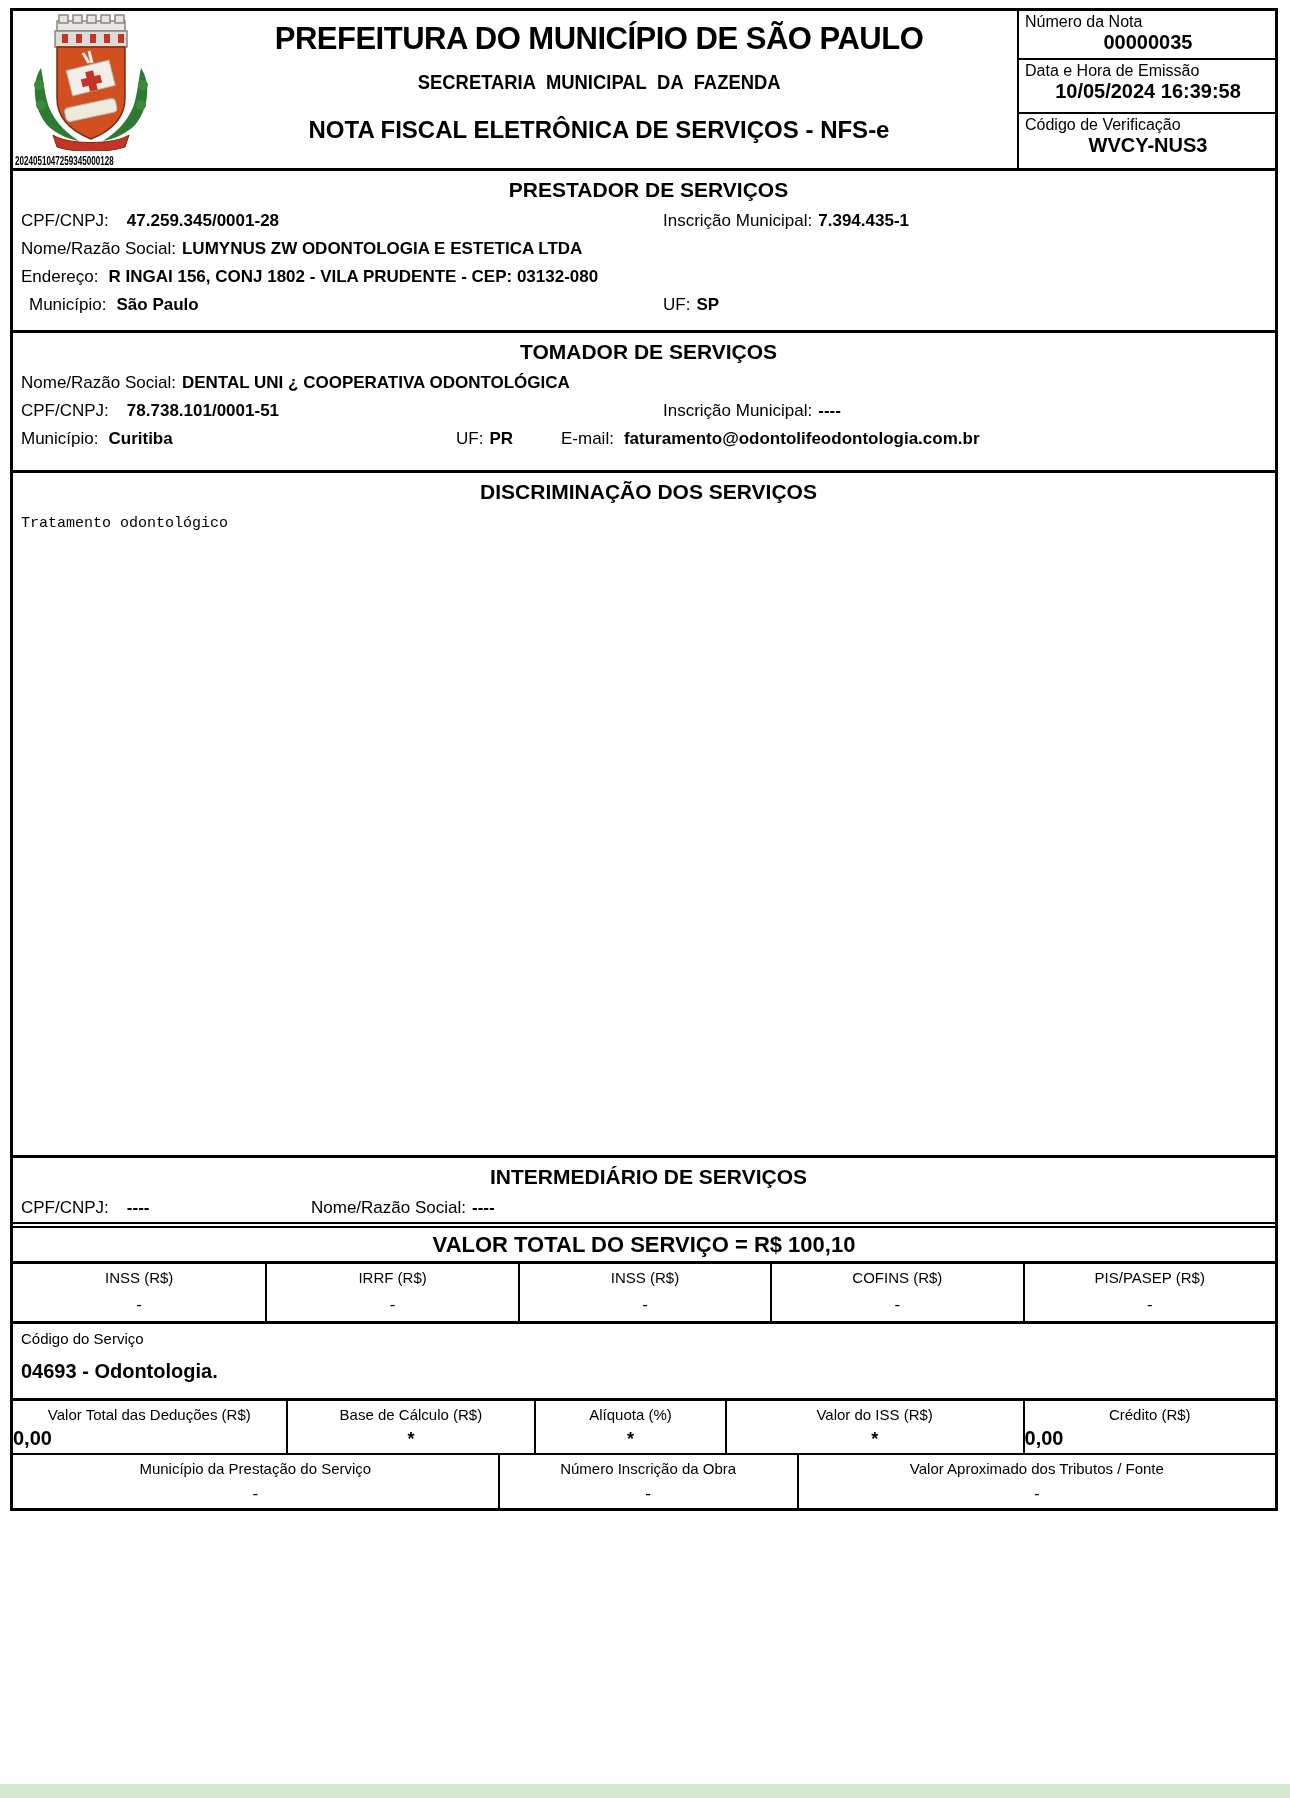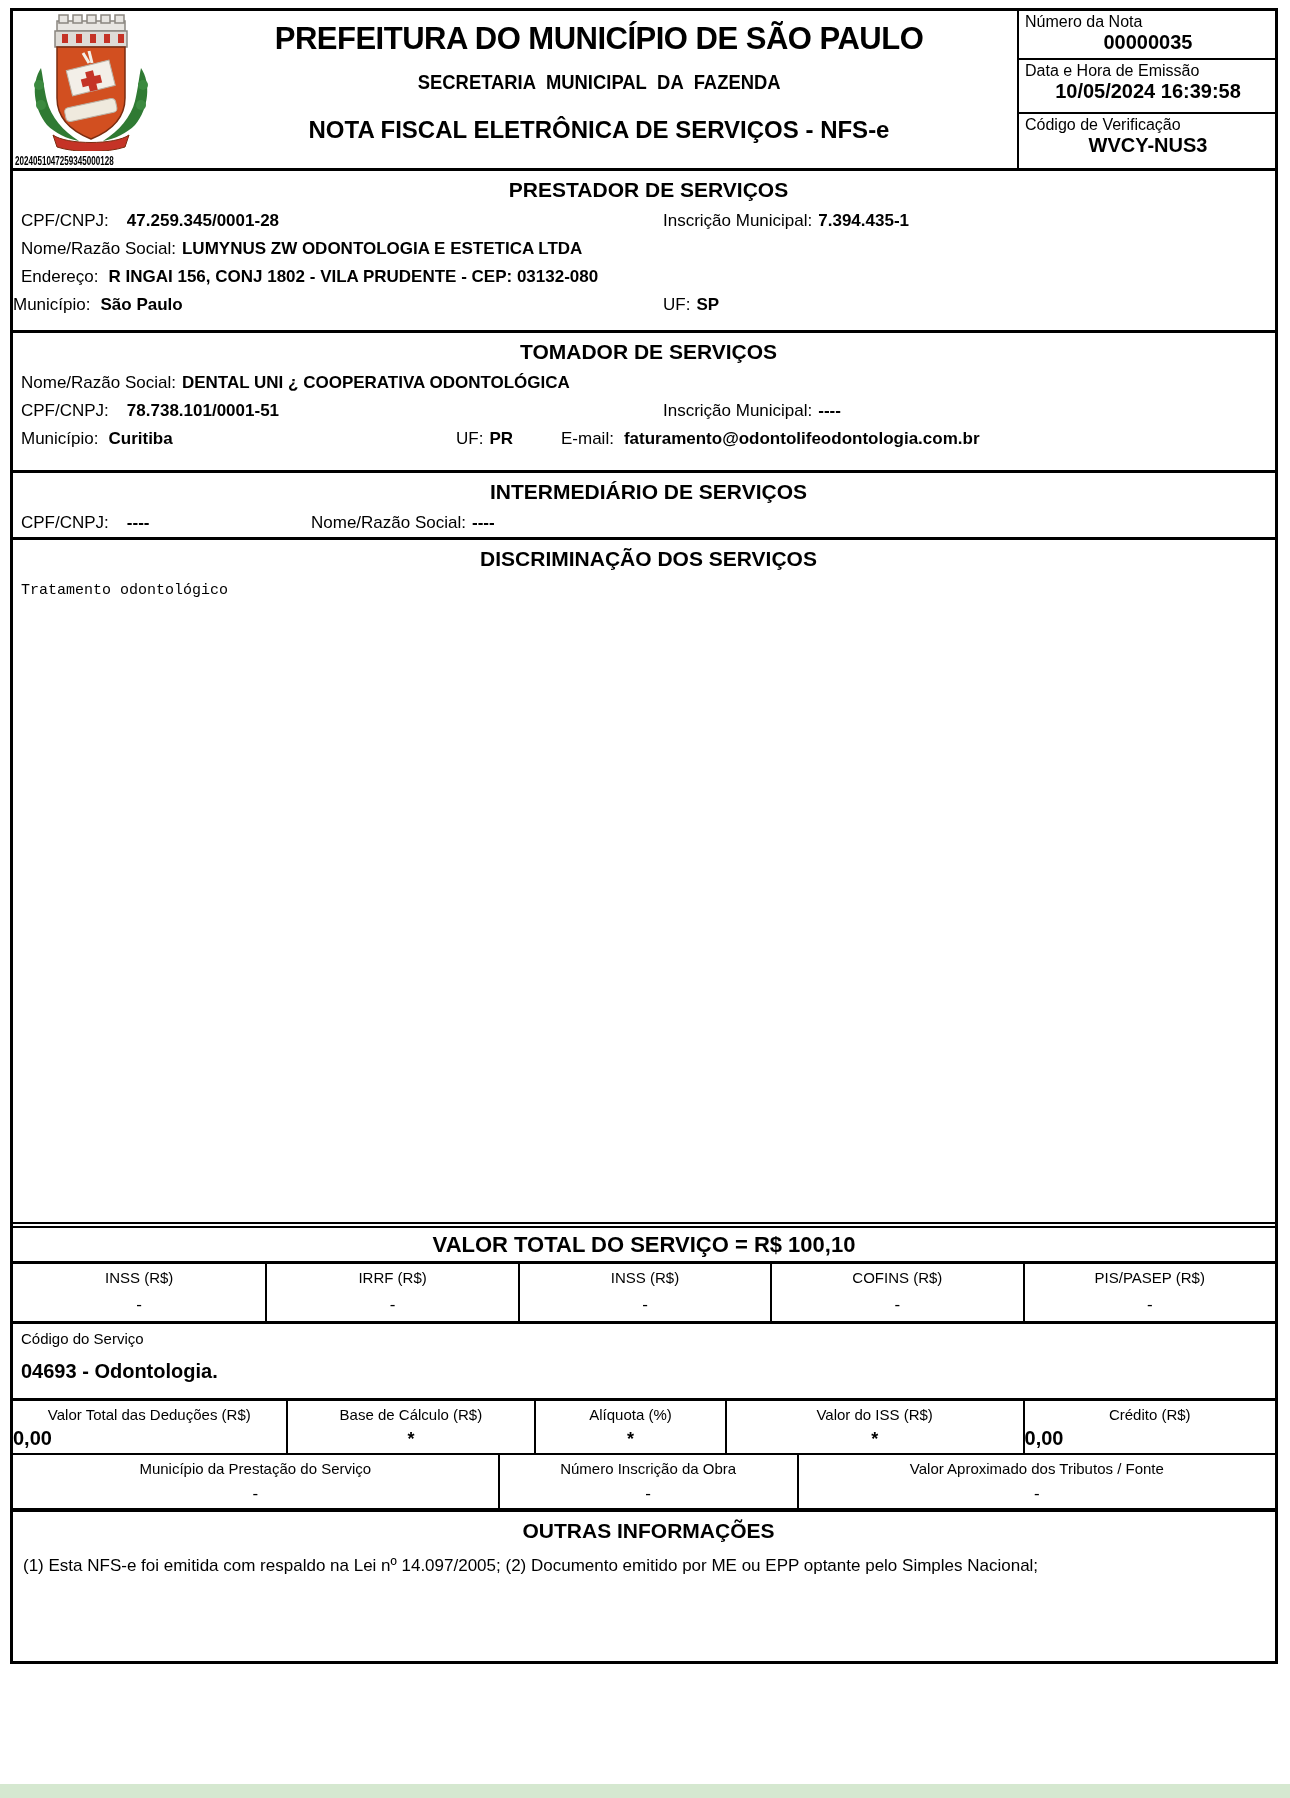--- a/index.html
+++ b/index.html
@@ -168,52 +168,52 @@
       <span class="pair" style="left:8px"><span class="lbl">CPF/CNPJ:</span><span class="g18"></span><span class="val">47.259.345/0001-28</span></span>
       <span class="pair" style="left:650px"><span class="lbl">Inscrição Municipal:</span><span class="g6"></span><span class="val">7.394.435-1</span></span>
     </div>
     <div class="row">
       <span class="pair" style="left:8px"><span class="lbl">Nome/Razão Social:</span><span class="g6"></span><span class="val">LUMYNUS ZW ODONTOLOGIA E ESTETICA LTDA</span></span>
     </div>
     <div class="row">
       <span class="pair" style="left:8px"><span class="lbl">Endereço:</span><span class="g10"></span><span class="val">R INGAI 156, CONJ  1802 - VILA PRUDENTE - CEP: 03132-080</span></span>
     </div>
     <div class="row">
-      <span class="pair" style="left:0"><span class="lbl">Município:</span><span class="g10"></span><span class="val">São Paulo</span></span>
+      <span class="pair" style="left:16px"><span class="lbl">Município:</span><span class="g10"></span><span class="val">São Paulo</span></span>
       <span class="pair" style="left:650px"><span class="lbl">UF:</span><span class="g6"></span><span class="val">SP</span></span>
     </div>
   </div>
 
   <div class="section sec-tomador">
     <div class="sec-title">TOMADOR DE SERVIÇOS</div>
     <div class="row">
       <span class="pair" style="left:8px"><span class="lbl">Nome/Razão Social:</span><span class="g6"></span><span class="val">DENTAL UNI ¿ COOPERATIVA ODONTOLÓGICA</span></span>
     </div>
     <div class="row">
       <span class="pair" style="left:8px"><span class="lbl">CPF/CNPJ:</span><span class="g18"></span><span class="val">78.738.101/0001-51</span></span>
       <span class="pair" style="left:650px"><span class="lbl">Inscrição Municipal:</span><span class="g6"></span><span class="val">----</span></span>
     </div>
     <div class="row">
       <span class="pair" style="left:8px"><span class="lbl">Município:</span><span class="g10"></span><span class="val">Curitiba</span></span>
       <span class="pair" style="left:443px"><span class="lbl">UF:</span><span class="g6"></span><span class="val">PR</span></span>
       <span class="pair" style="left:548px"><span class="lbl">E-mail:</span><span class="g10"></span><span class="val">faturamento@odontolifeodontologia.com.br</span></span>
     </div>
   </div>
 
-  <div class="section sec-intermediario">
-    <div class="sec-title">INTERMEDIÁRIO DE SERVIÇOS</div>
-    <div class="row">
-      <span class="pair" style="left:8px"><span class="lbl">CPF/CNPJ:</span><span class="g18"></span><span class="val">----</span></span>
-      <span class="pair" style="left:298px"><span class="lbl">Nome/Razão Social:</span><span class="g6"></span><span class="val">----</span></span>
-    </div>
-  </div>
-
   <div class="section sec-discriminacao">
     <div class="sec-title">DISCRIMINAÇÃO DOS SERVIÇOS</div>
     <div class="disc-text">Tratamento odontológico</div>
+  </div>
+
+  <div class="section sec-intermediario">
+    <div class="sec-title">INTERMEDIÁRIO DE SERVIÇOS</div>
+    <div class="row">
+      <span class="pair" style="left:8px"><span class="lbl">CPF/CNPJ:</span><span class="g18"></span><span class="val">----</span></span>
+      <span class="pair" style="left:298px"><span class="lbl">Nome/Razão Social:</span><span class="g6"></span><span class="val">----</span></span>
+    </div>
   </div>
 
   <div class="sec-valor">
     <span>VALOR TOTAL DO SERVIÇO = R$ 100,10</span>
   </div>
 
   <div class="tbl tbl-impostos">
     <div class="col">
       <div class="col-label">INSS (R$)</div>
       <div class="col-value">-</div>
@@ -272,20 +272,16 @@
     <div class="col l-w2">
       <div class="col-label">Número Inscrição da Obra</div>
       <div class="col-value">-</div>
     </div>
     <div class="col l-w3">
       <div class="col-label">Valor Aproximado dos Tributos / Fonte</div>
       <div class="col-value">-</div>
     </div>
   </div>
 
-  <div class="sec-outras">
-    <div class="sec-title">OUTRAS INFORMAÇÕES</div>
-    <div class="outras-text">(1) Esta NFS-e foi emitida com respaldo na Lei nº 14.097/2005; (2) Documento emitido por ME ou EPP optante pelo Simples Nacional;</div>
-  </div>
 
 </div>
 
 <div class="green-strip" style="background-color: rgb(213, 232, 208);"></div>
 
 </body></html>

